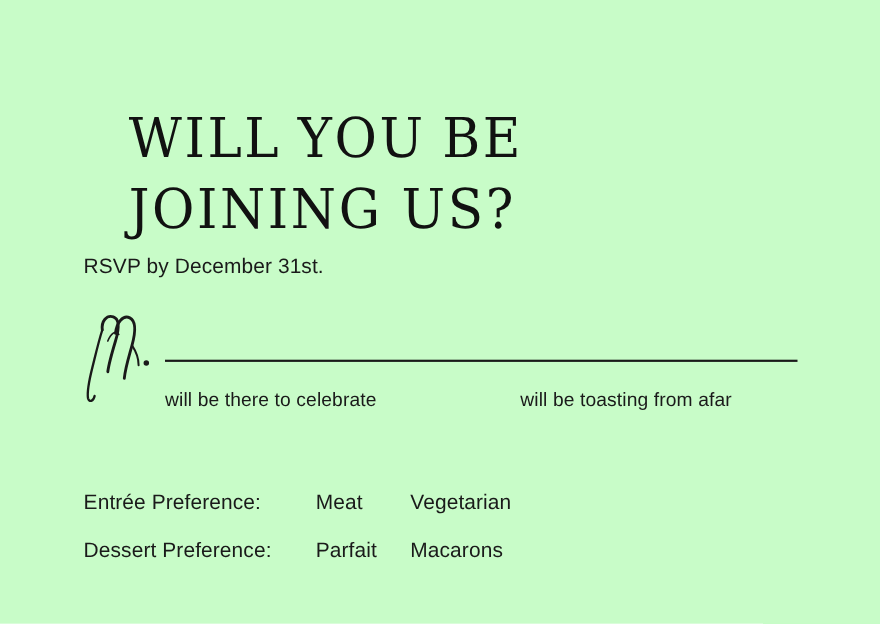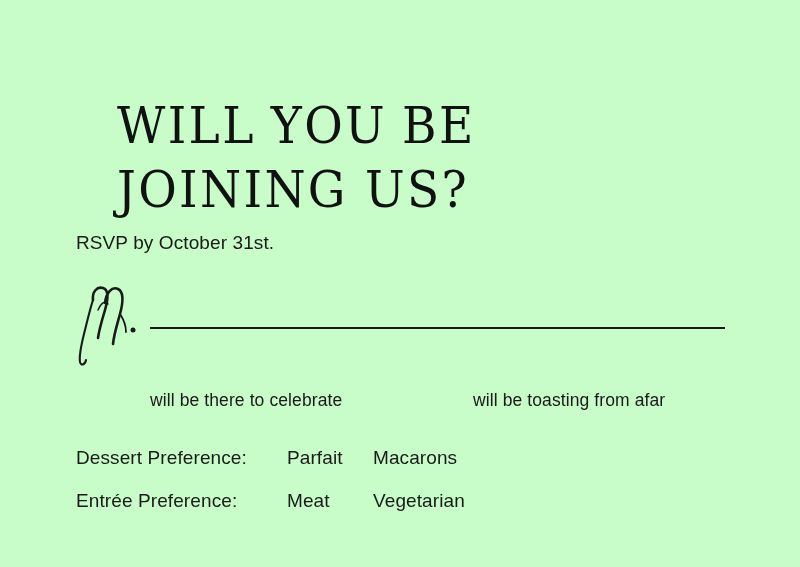--- a/index.html
+++ b/index.html
@@ -87,21 +87,20 @@
     background: #1a1a1a;
   }
 
   
   #attendance-options {
     position: absolute;
     left: 0;
     top: 351px;
     width: 800px;
     height: 26px;
-    margin-top: 37px;
   }
   .attendance-option {
     position: absolute;
     top: 0;
     font-size: 17.5px;
     line-height: 24px;
     letter-spacing: 0.1px;
     white-space: nowrap;
     color: #1a1a1a;
   }
@@ -144,21 +143,21 @@
 </head>
 <body>
 
 <div id="card">
 
   <div id="headline">
     <div class="headline-line"><span>WILL</span><span class="wordgap"></span><span>YOU</span><span class="wordgap"></span><span>BE</span></div>
     <div class="headline-line">JOINING US?</div>
   </div>
 
-  <div id="rsvp-deadline">RSVP by October 31st.</div>
+  <div id="rsvp-deadline">RSVP by December 31st.</div>
 
   <div id="name-row">
 
     <div id="monogram">
       <svg width="80" height="90" viewBox="0 0 80 90" fill="none" xmlns="http://www.w3.org/2000/svg" aria-hidden="true">
 
         <path d="M21 24 C18 33 15 46 12 58 C9 70 7 80 8 86 C9 90 13 89 14 84" stroke="#1a1a1a" stroke-width="2.1" stroke-linecap="round" fill="none"></path>
 
         <path d="M21 24 C20 16 25 10 31 12 C37 14 36 24 33 34 C30 44 27 54 26 62" stroke="#1a1a1a" stroke-width="2.6" stroke-linecap="round" fill="none"></path>
 
@@ -174,28 +173,28 @@
 
     <div id="name-rule"></div>
   </div>
 
   <div id="attendance-options">
     <div class="attendance-option" id="attendance-option-0">will be there to celebrate</div>
     <div class="attendance-option" id="attendance-option-1">will be toasting from afar</div>
   </div>
 
   <div id="preferences">
+
+    <div class="pref-row">
+      <div class="pref-label">Entrée Preference:</div>
+      <div class="pref-choice pref-choice-0">Meat</div>
+      <div class="pref-choice pref-choice-1">Vegetarian</div>
+    </div>
 
     <div class="pref-row">
       <div class="pref-label">Dessert Preference:</div>
       <div class="pref-choice pref-choice-0">Parfait</div>
       <div class="pref-choice pref-choice-1">Macarons</div>
     </div>
 
-    <div class="pref-row">
-      <div class="pref-label">Entrée Preference:</div>
-      <div class="pref-choice pref-choice-0">Meat</div>
-      <div class="pref-choice pref-choice-1">Vegetarian</div>
-    </div>
-
   </div>
 
 </div>
 
 </body></html>

